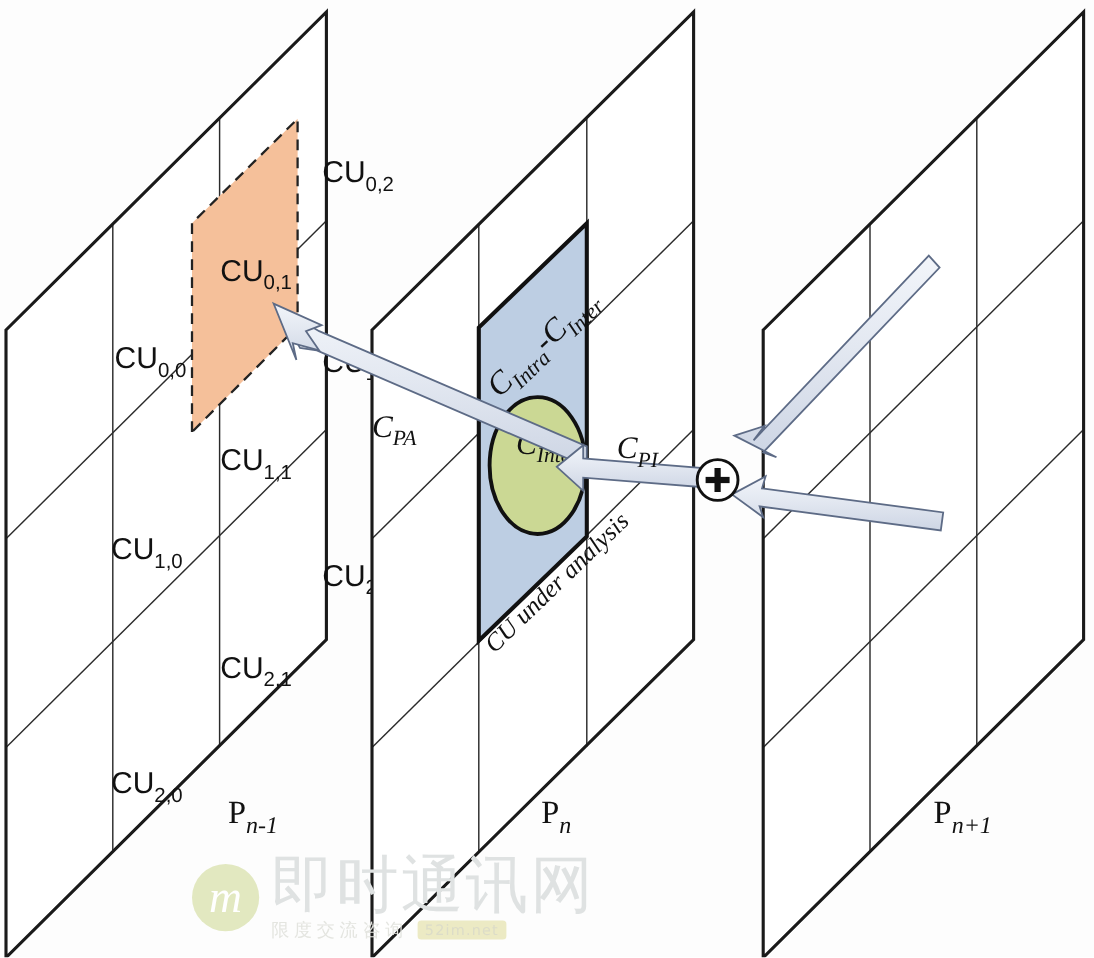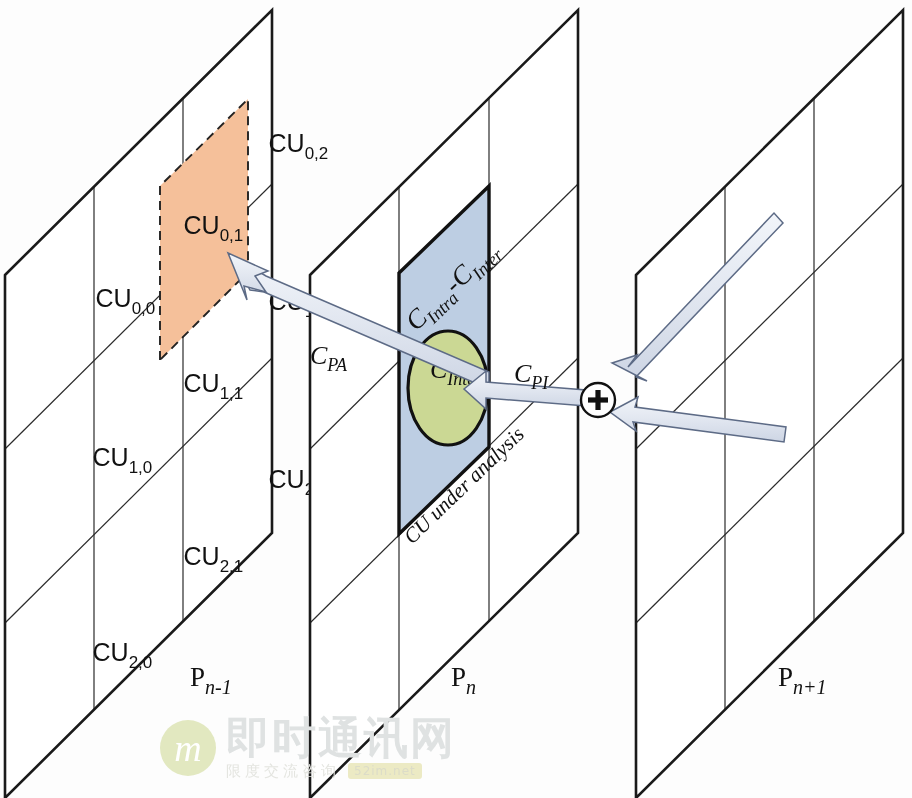--- a/index.html
+++ b/index.html
@@ -148,22 +148,22 @@
   #wm-logo span {
     font-family: "Liberation Serif", serif;
     font-style: italic;
     font-size: 38px;
     color: #ffffff;
     line-height: 1;
   }
   #wm-textwrap { display: flex; flex-direction: column; }
   #wm-main {
     font-family: "DejaVu Sans", sans-serif;
-    font-size: 44px;
-    font-weight: bold;
+    font-size: 52px;
+    font-weight: normal;
     color: #dfe2e2;
     letter-spacing: 2px;
     line-height: 1.05;
   }
   #wm-sub {
     font-family: "DejaVu Sans", sans-serif;
     font-size: 15px;
     color: #e4e5e0;
     letter-spacing: 4px;
     margin-top: 0;

